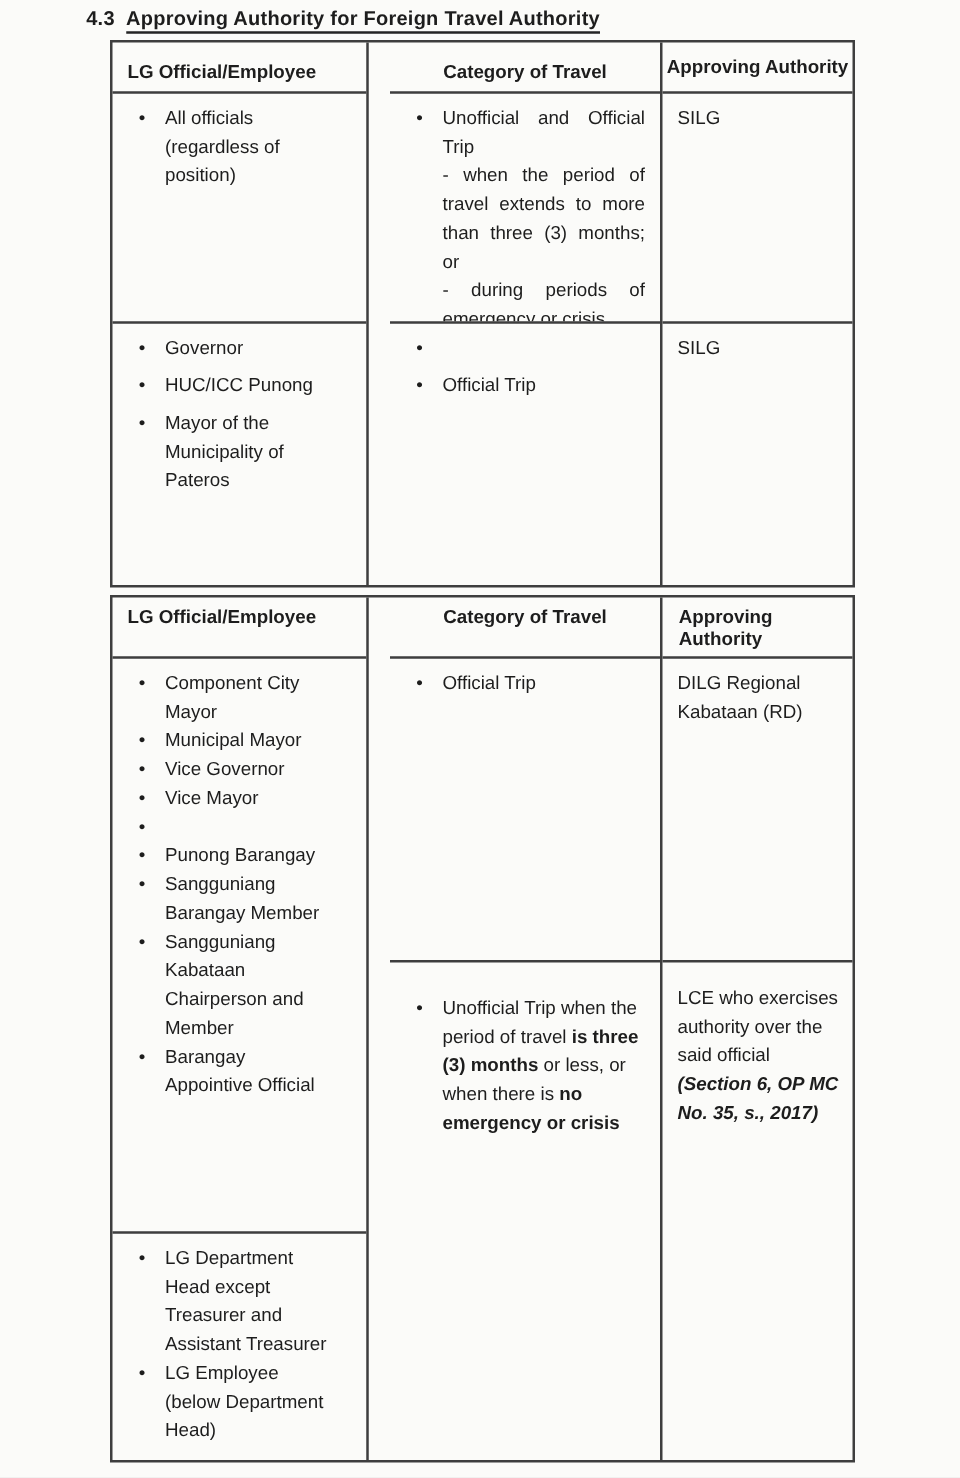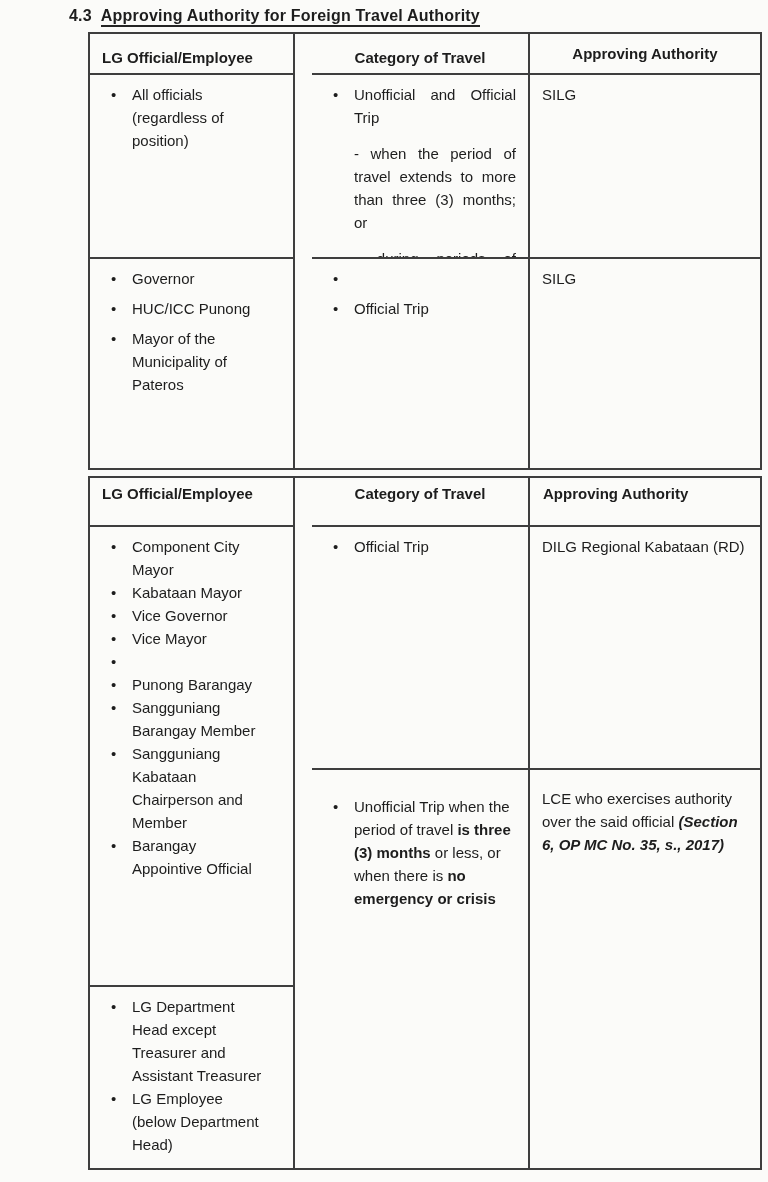--- a/index.html
+++ b/index.html
@@ -14,21 +14,21 @@
   
   .doc-title{
     position:absolute;left:69px;top:7px;
     font-size:16px;font-weight:700;letter-spacing:.2px;
     white-space:nowrap;
   }
   .doc-title .num{margin-right:9px;}
   .doc-title .ttl{border-bottom:2.5px solid #242424;padding-bottom:1px;}
   
   .tbl{
-    position:absolute;left:88px;width:674px;
+    position:absolute;left:88px;width:596px;
     border:2px solid #3e3e3e;
     display:flex;box-sizing:border-box;
   }
   .t1{top:32px;height:438px;}
   .t2{top:476px;height:694px;}
   .col{display:flex;flex-direction:column;box-sizing:border-box;}
   .c1{width:205px;border-right:2px solid #3e3e3e;}
   .c2{width:235px;border-right:2px solid #3e3e3e;padding-left:17px;}
   .c3{flex:1;}
   .cell{box-sizing:border-box;overflow:hidden;border-bottom:2px solid #3e3e3e;}
@@ -53,21 +53,21 @@
   .c1 .bcell{padding-right:26px;}
   .c3 .bcell{padding:8px 10px 0 12px;}
   .pt-lg{padding-top:25px !important;}
   .pt-md{padding-top:17px !important;}
   
   .block{line-height:23px;}
   .block.bullet{display:flex;}
   .marker{flex:0 0 26px;text-indent:5px;}
   .btext{flex:1;}
   .dash{padding-left:26px;}
-  .gap-lg{margin-top:13px;}
+  .gap-lg{}
   .gap-sm{margin-top:7px;}
   .just .btext,.just .dash{text-align:justify;}
 </style>
 </head>
 <body>
 
 <div class="page">
 
   <div class="doc-title">
     <span class="num">4.3</span><span class="ttl">Approving Authority for Foreign Travel Authority</span>
@@ -131,21 +131,21 @@
   <div class="tbl t2">
     <div class="col c1">
       <div class="cell hcell">LG Official/Employee</div>
       <div class="cell la bcell">
           <div class="block bullet">
             <span class="marker">•</span>
             <span class="btext"><span>Component City Mayor</span></span>
           </div>
           <div class="block bullet">
             <span class="marker">•</span>
-            <span class="btext"><span>Kabataan Mayor</span></span>
+            <span class="btext"><span>Municipal Mayor</span></span>
           </div>
           <div class="block bullet">
             <span class="marker">•</span>
             <span class="btext"><span>Vice Governor</span></span>
           </div>
           <div class="block bullet">
             <span class="marker">•</span>
             <span class="btext"><span>Vice Mayor</span></span>
           </div>
           <div class="block bullet">

